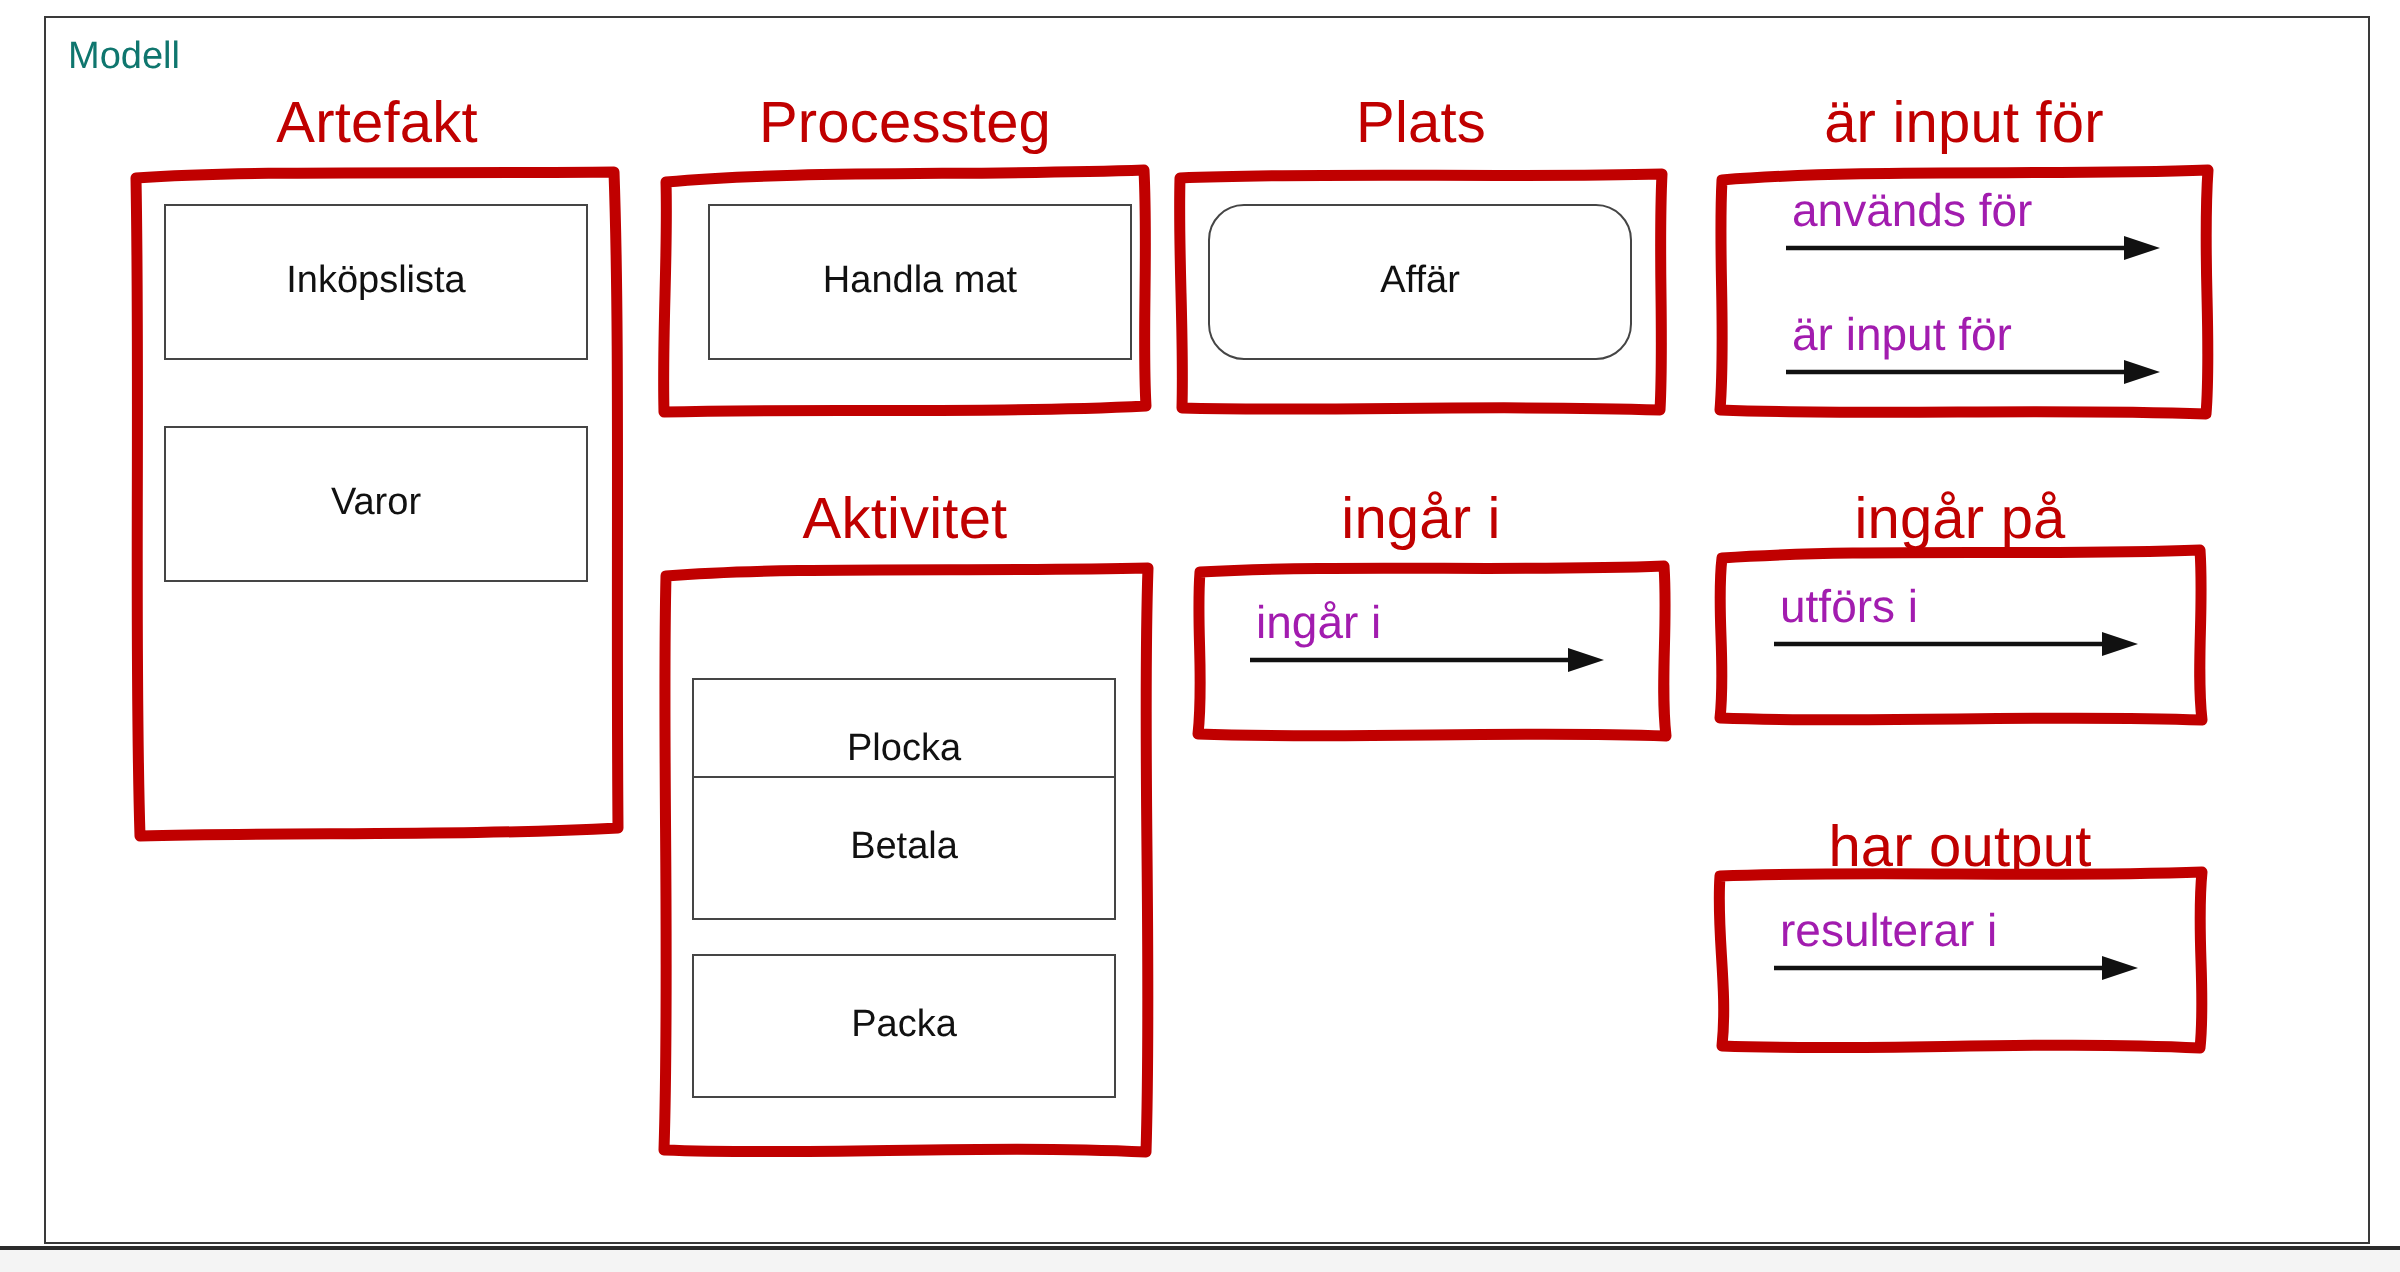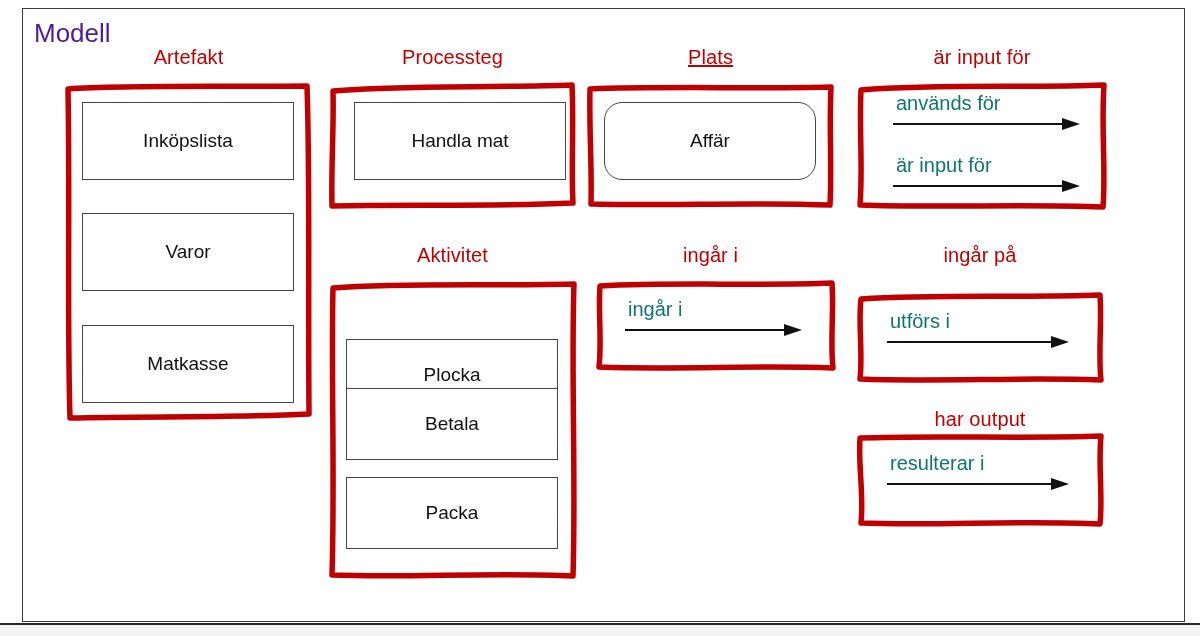--- a/index.html
+++ b/index.html
@@ -31,22 +31,22 @@
     width: 1163px;
     height: 614px;
     border: 1.5px solid #3a3a3a;
     background: #ffffff;
     box-sizing: border-box;
   }
   .model-title {
     position: absolute;
     left: 34px;
     top: 18px;
-    font-size: 26px;
-    color: #4c1d95;
+    font-size: 19px;
+    color: #0f766e;
     white-space: nowrap;
   }
 
   
   .bottom-rule {
     position: absolute;
     left: 0;
     top: 623px;
     width: 1200px;
     height: 2px;
@@ -57,21 +57,21 @@
     left: 0;
     top: 625px;
     width: 1200px;
     height: 11px;
     background: #f4f4f4;
   }
 
   
   .group-title {
     position: absolute;
-    font-size: 20px;
+    font-size: 29px;
     color: #C00000;
     white-space: nowrap;
     text-align: center;
     letter-spacing: 0.1px;
   }
 
   
   .group-box {
     position: absolute;
     box-sizing: border-box;
@@ -104,22 +104,22 @@
     font-size: 19px;
     color: #111111;
   }
 
   
   .relation {
     position: absolute;
   }
   .relation-label {
     position: absolute;
-    font-size: 20px;
-    color: #0f766e;
+    font-size: 23px;
+    color: #a21caf;
     white-space: nowrap;
     left: 4px;
     top: 0;
   }
   .relation-arrow {
     position: absolute;
     left: 0;
     top: 24px;
   }
   .relation-arrow line {
@@ -138,32 +138,31 @@
   <div class="model-frame"></div>
   <div class="model-title">Modell</div>
 
   <div class="group-title" style="left:66px; top:46px; width:245px;">Artefakt</div>
   <div class="group-box" style="left:64px; top:82px; width:248px; height:338px;">
     <svg class="sketch" viewBox="0 0 248 338" preserveAspectRatio="none">
       <path d="M4,7 C60,3 150,5 243,4 C246,90 244,200 245,332 C170,336 80,334 6,336 C3,240 6,120 4,7 Z"></path>
     </svg>
     <div class="entity" style="left:18px; top:20px; width:212px; height:78px;">Inköpslista</div>
     <div class="entity" style="left:18px; top:131px; width:212px; height:78px;">Varor</div>
-    <div class="entity" style="left:18px; top:243px; width:212px; height:78px;">Matkasse</div>
   </div>
 
   <div class="group-title" style="left:330px; top:46px; width:245px;">Processteg</div>
   <div class="group-box" style="left:328px; top:82px; width:248px; height:126px;">
     <svg class="sketch" viewBox="0 0 248 126" preserveAspectRatio="none">
       <path d="M5,9 C70,3 160,6 244,3 C246,45 243,85 245,121 C165,125 80,122 4,124 C3,85 6,45 5,9 Z"></path>
     </svg>
     <div class="entity" style="left:26px; top:20px; width:212px; height:78px;">Handla mat</div>
   </div>
 
-  <div class="group-title" style="left:588px; top:46px; width:245px;text-decoration:underline;">Plats</div>
+  <div class="group-title" style="left:588px; top:46px; width:245px;">Plats</div>
   <div class="group-box" style="left:586px; top:82px; width:248px; height:126px;">
     <svg class="sketch" viewBox="0 0 248 126" preserveAspectRatio="none">
       <path d="M4,7 C75,4 165,7 245,5 C243,46 246,86 244,123 C160,120 80,124 5,122 C6,84 3,45 4,7 Z"></path>
     </svg>
     <div class="entity" style="left:18px; top:20px; width:212px; height:78px;border-radius:18px;">Affär</div>
   </div>
 
   <div class="group-title" style="left:858px; top:46px; width:248px;">är input för</div>
   <div class="group-box" style="left:856px; top:82px; width:252px; height:128px;">
     <svg class="sketch" viewBox="0 0 252 128" preserveAspectRatio="none">
@@ -205,21 +204,21 @@
     <div class="relation" style="left:28px; top:18px; width:180px; height:44px;">
       <span class="relation-label">ingår i</span>
       <svg class="relation-arrow" width="180" height="16" viewBox="0 0 180 16">
         <line x1="1" y1="8" x2="162" y2="8"></line>
         <polygon points="160,2 178,8 160,14"></polygon>
       </svg>
     </div>
   </div>
 
   <div class="group-title" style="left:856px; top:244px; width:248px;">ingår på</div>
-  <div class="group-box" style="left:856px; top:292px; width:248px; height:92px;">
+  <div class="group-box" style="left:856px; top:272px; width:248px; height:92px;">
     <svg class="sketch" viewBox="0 0 248 92" preserveAspectRatio="none">
       <path d="M5,7 C80,2 165,6 244,3 C246,32 242,62 245,88 C165,85 80,90 4,87 C7,60 2,32 5,7 Z"></path>
     </svg>
     <div class="relation" style="left:30px; top:18px; width:185px; height:44px;">
       <span class="relation-label">utförs i</span>
       <svg class="relation-arrow" width="185" height="16" viewBox="0 0 185 16">
         <line x1="1" y1="8" x2="167" y2="8"></line>
         <polygon points="165,2 183,8 165,14"></polygon>
       </svg>
     </div>

